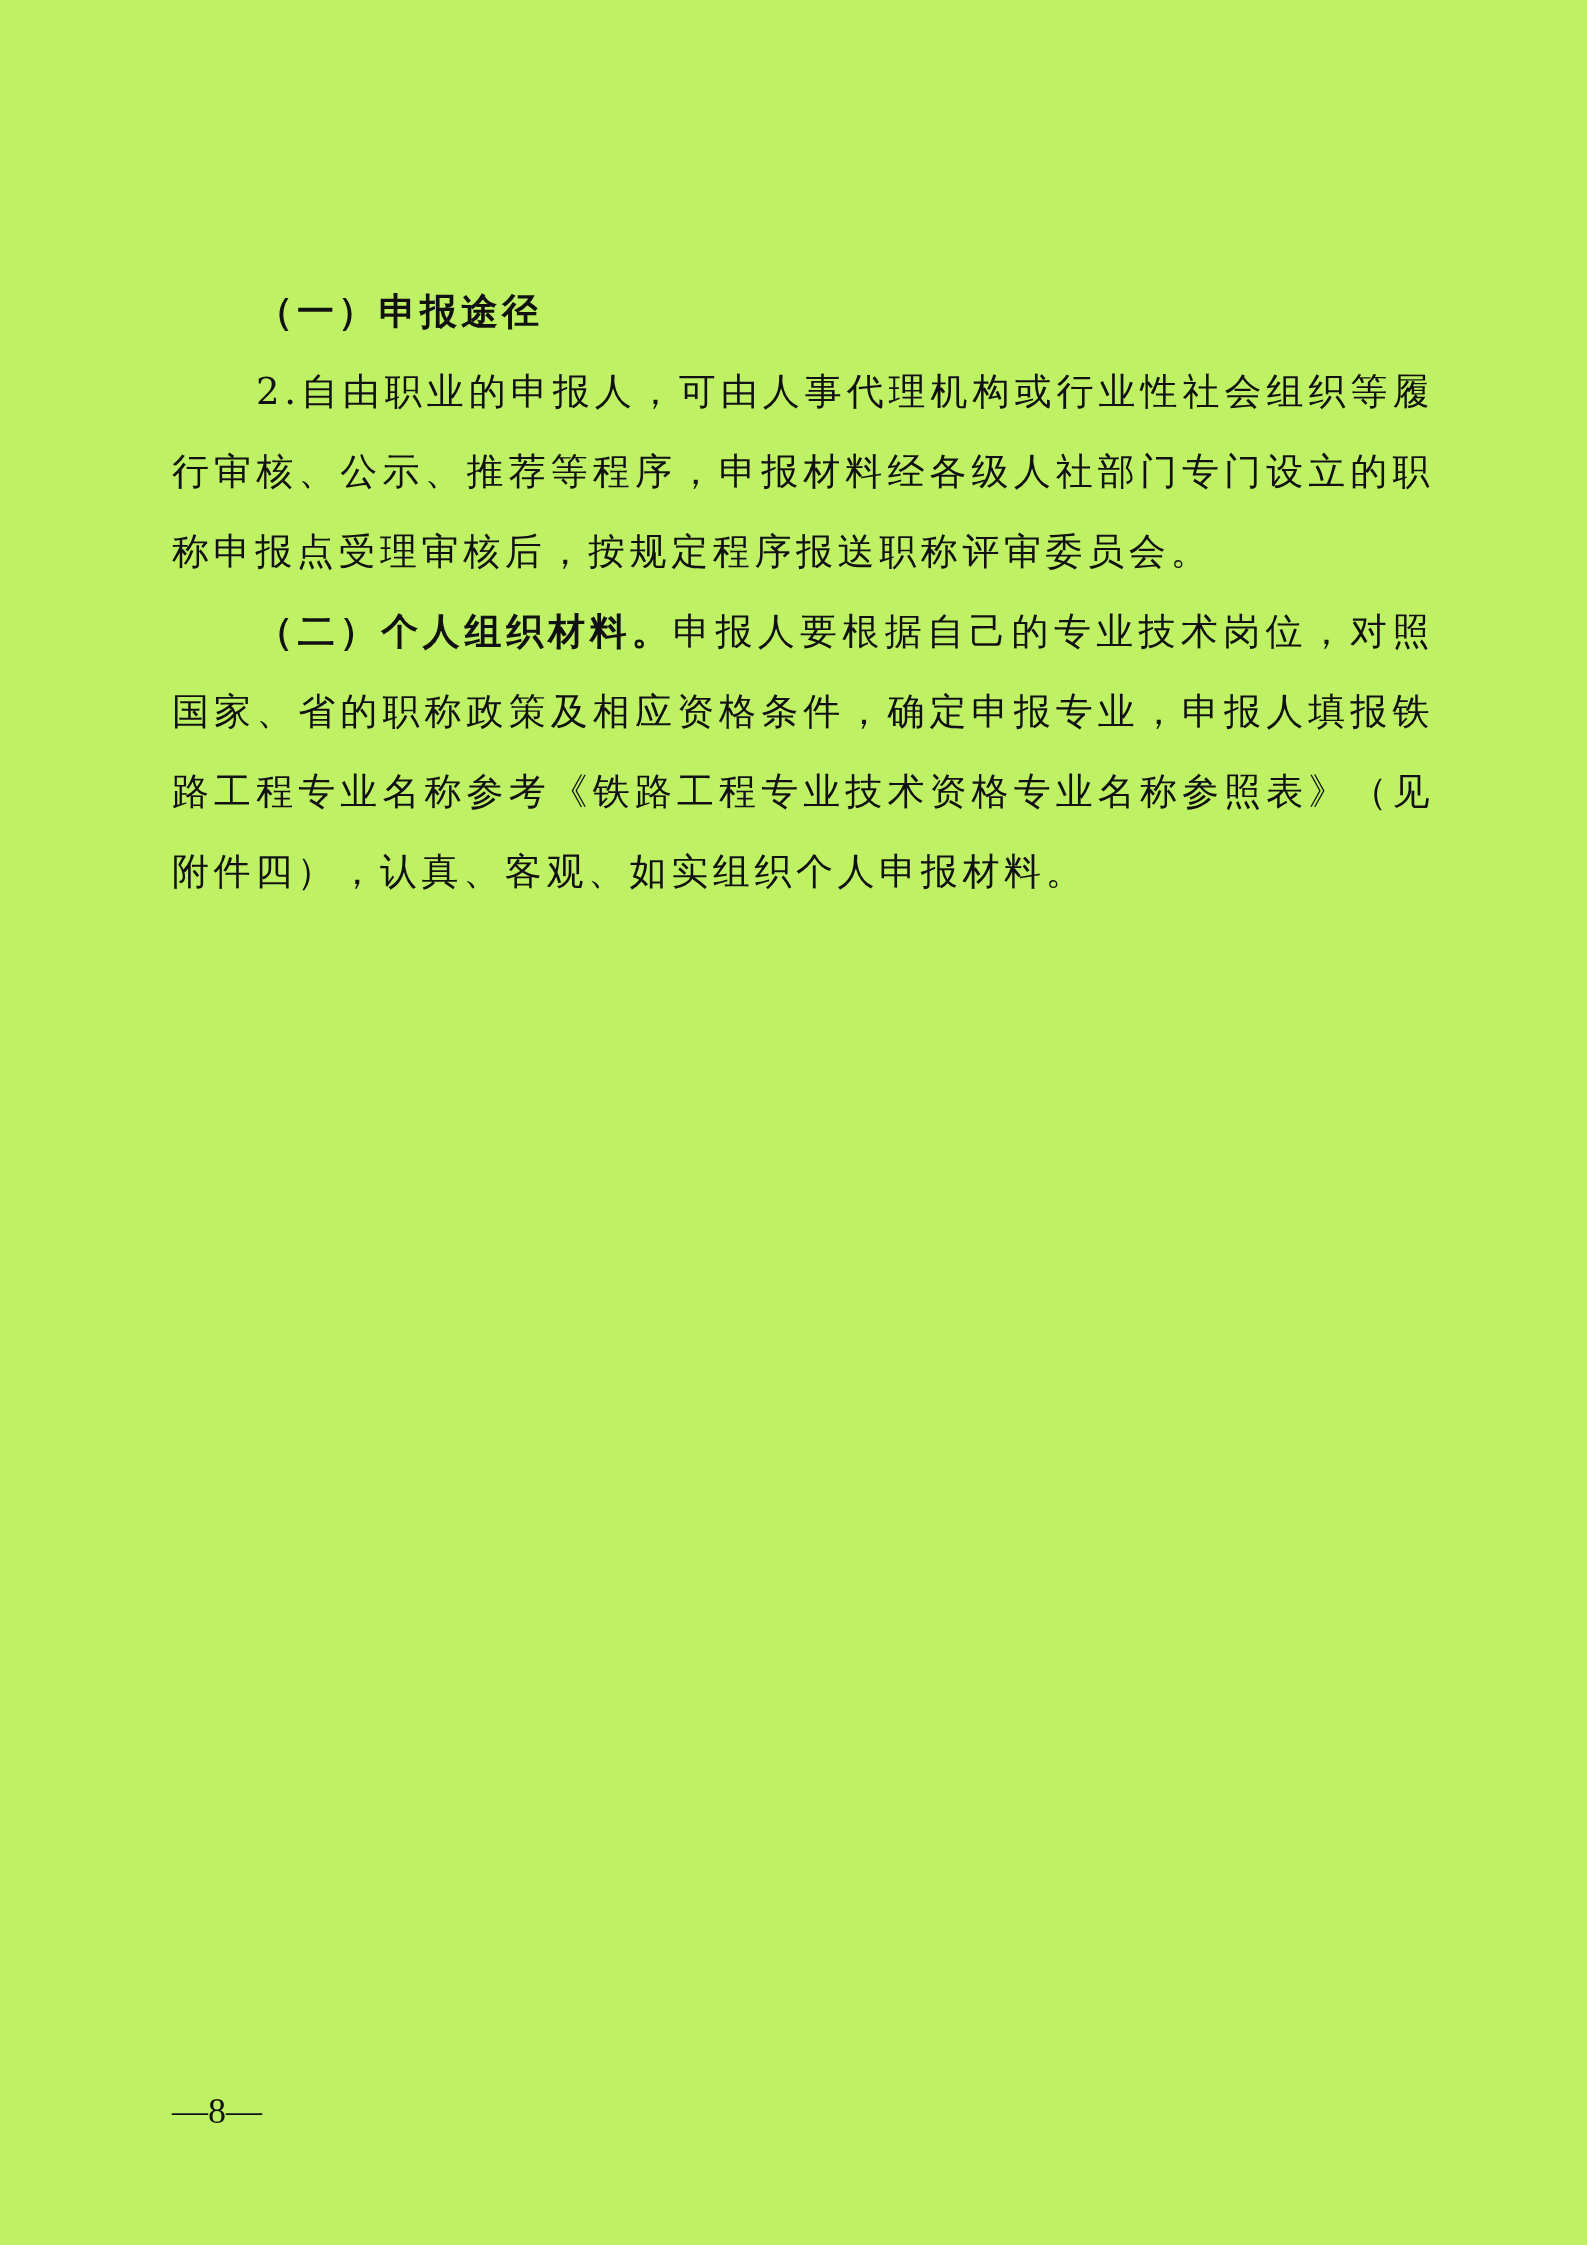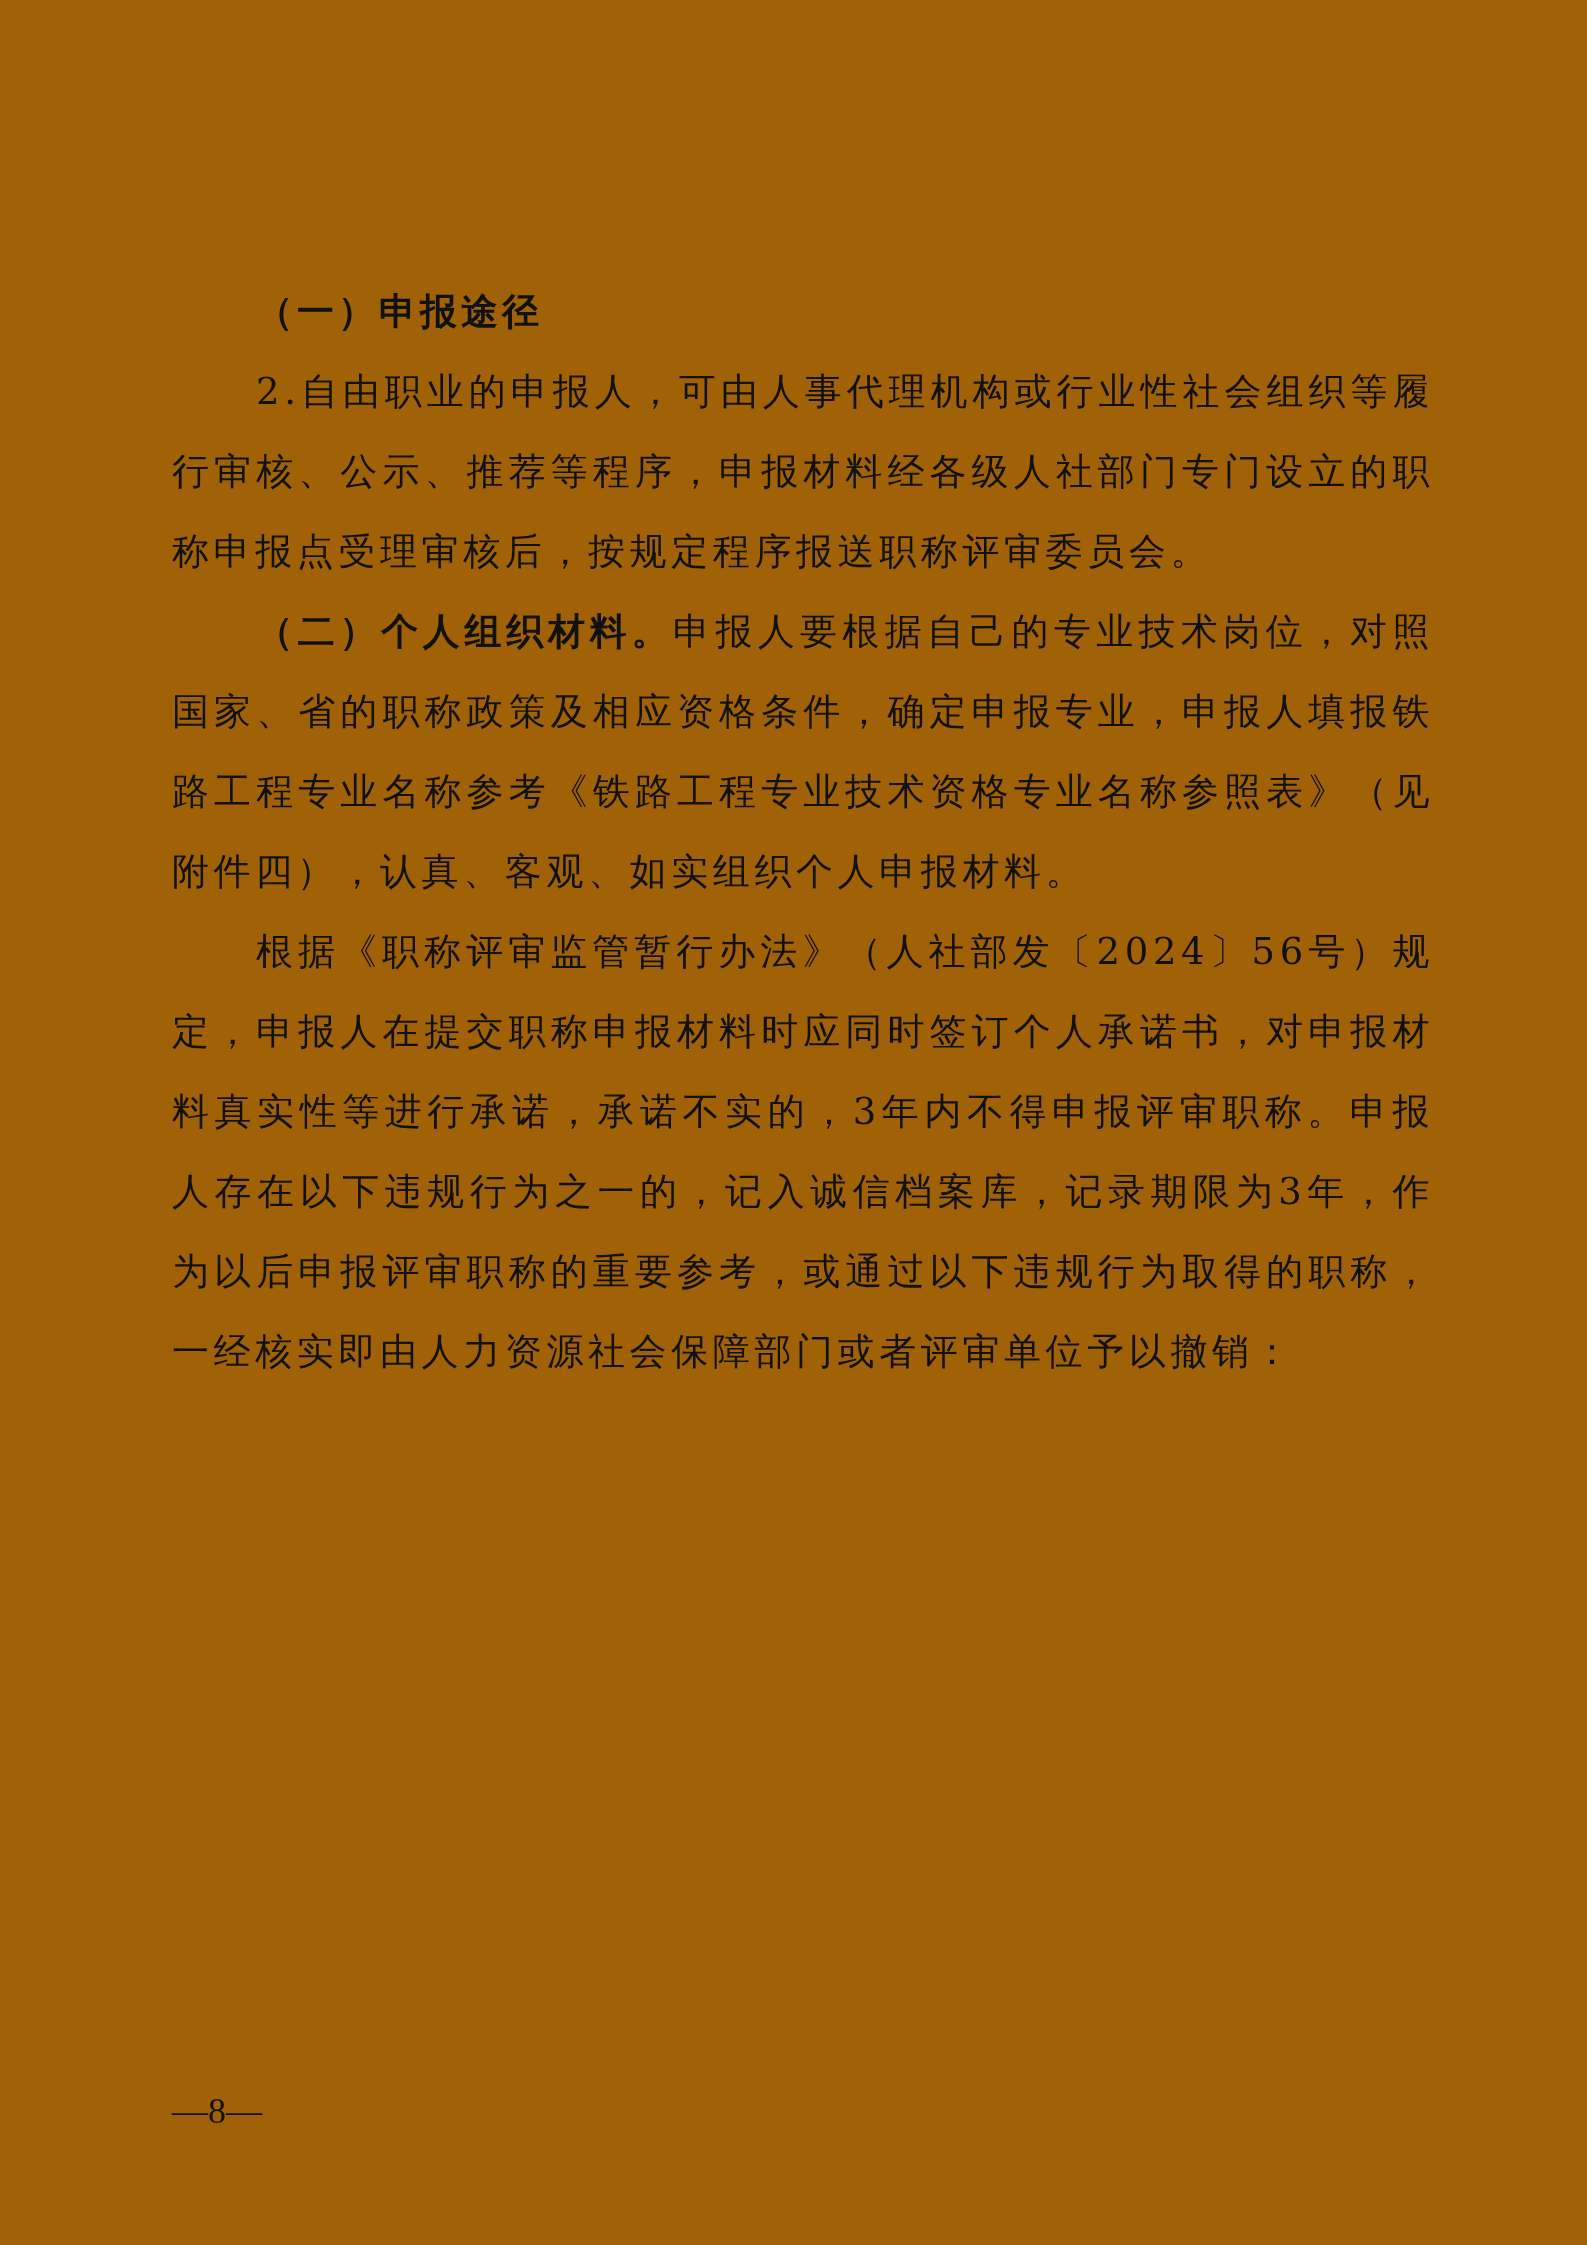--- a/index.html
+++ b/index.html
@@ -1,19 +1,19 @@
 <!DOCTYPE html>
 <html><head>
   <meta charset="utf-8">
   <style>
     html, body { margin: 0; padding: 0; background: #ffffff; }
     body { width: 1587px; height: 2245px; position: relative; overflow: hidden; }
     .page {
       position: absolute; left: 0; top: 0; width: 1587px; height: 2245px;
-      background: #a16207; color: #111111;
+      background: #bef264; color: #111111;
       font-family: "DejaVu Serif", "Liberation Serif", serif;
     }
     .body-text {
       position: absolute; left: 172px; top: 272px; width: 1262px;
       font-size: 37px; line-height: 80px; letter-spacing: 4.6px;
     }
     .para { margin: 0; text-indent: 84px; text-align: justify; text-align-last: left; }
     .heading { font-family: "DejaVu Sans", "Liberation Sans", sans-serif; font-weight: bold; letter-spacing: 4px; }
     .kaiti-lead { font-family: Liberation Serif, serif; font-weight: bold; letter-spacing: 4px; }
     .page-number {
@@ -22,16 +22,15 @@
     }
   </style>
 </head>
 <body>
 
 <div class="page">
   <div class="body-text">
     <p class="para heading">（一）申报途径</p>
     <p class="para">2.自由职业的申报人，可由人事代理机构或行业性社会组织等履行审核、公示、推荐等程序，申报材料经各级人社部门专门设立的职称申报点受理审核后，按规定程序报送职称评审委员会。</p>
     <p class="para"><span class="kaiti-lead">（二）个人组织材料。</span><span>申报人要根据自己的专业技术岗位，对照国家、省的职称政策及相应资格条件，确定申报专业，申报人填报铁路工程专业名称参考《铁路工程专业技术资格专业名称参照表》（见附件四），认真、客观、如实组织个人申报材料。</span></p>
-    <p class="para">根据《职称评审监管暂行办法》（人社部发〔2024〕56号）规定，申报人在提交职称申报材料时应同时签订个人承诺书，对申报材料真实性等进行承诺，承诺不实的，3年内不得申报评审职称。申报人存在以下违规行为之一的，记入诚信档案库，记录期限为3年，作为以后申报评审职称的重要参考，或通过以下违规行为取得的职称，一经核实即由人力资源社会保障部门或者评审单位予以撤销：</p>
   </div>
   <div class="page-number">—8—</div>
 </div>
 
 </body></html>

